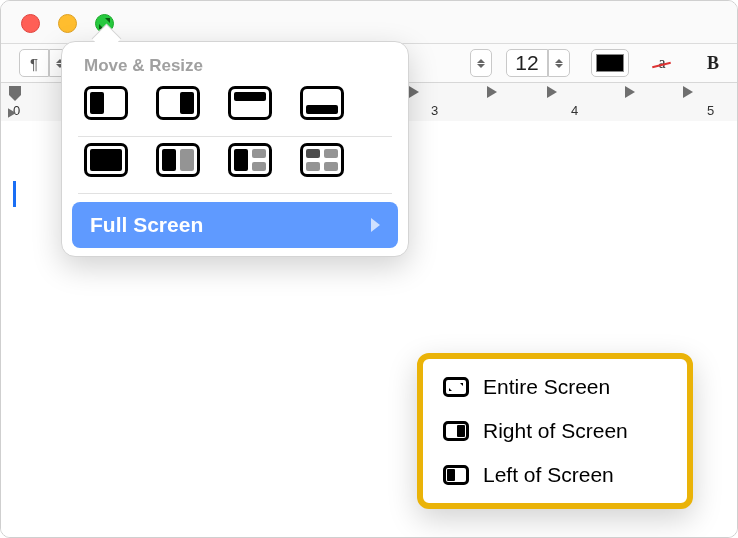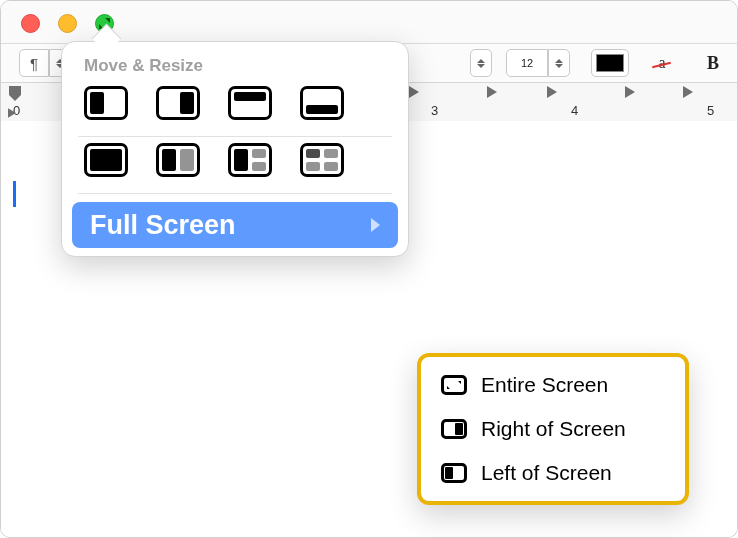--- a/index.html
+++ b/index.html
@@ -14,45 +14,45 @@
   .toolbar{position:relative;height:38px;background:#fbfbfb;border-bottom:1px solid #d7d7d7;display:flex;align-items:center;}
   .tb-btn{height:26px;border:1px solid #c9c9c9;background:#fff;border-radius:5px;display:flex;align-items:center;justify-content:center;color:#555;margin-left:7px;}
   .tb-group{display:flex;}
   .tb-group .tb-btn{border-radius:0;margin-left:0;}
   .tb-group .tb-btn:first-child{border-top-left-radius:5px;border-bottom-left-radius:5px;}
   .tb-group .tb-btn:last-child{border-top-right-radius:5px;border-bottom-right-radius:5px;}
   .tb-sel{width:14px;display:flex;flex-direction:column;justify-content:center;align-items:center;gap:1px;}
   .chev{width:0;height:0;border-left:4px solid transparent;border-right:4px solid transparent;}
   .chev.up{border-bottom:4px solid #666;}
   .chev.dn{border-top:4px solid #666;}
-  .fontsize{display:inline-block;min-width:20px;text-align:center;font-size:11px;color:#222;}
+  .fontsize{display:inline-block;min-width:20px;text-align:center;font-size:21px;color:#222;}
   .swatch{width:26px;height:16px;background:#000;border:1px solid #888;}
   .strike-a{position:relative;font-size:16px;font-family:serif;color:#333;padding:0 4px;}
   .strike-a::after{content:"";position:absolute;left:-2px;right:-2px;top:55%;height:2px;background:#d33;transform:rotate(-14deg);}
   .bold-b{font-weight:800;font-family:"Times New Roman",serif;font-size:18px;color:#222;padding:0 4px;}
   .ruler{position:relative;height:40px;background:#f7f7f7;border-bottom:1px solid #d0d0d0;}
   .rlabel{position:absolute;top:20px;font-size:13px;color:#333;}
   .rtri{position:absolute;top:3px;width:0;height:0;border-top:6px solid transparent;border-bottom:6px solid transparent;border-left:10px solid #6f6f6f;}
   .downrect{position:absolute;top:3px;width:12px;height:9px;background:#6f6f6f;}
   .downrect::after{content:"";position:absolute;left:0;top:9px;border-left:6px solid transparent;border-right:6px solid transparent;border-top:6px solid #6f6f6f;}
   .docarea{position:absolute;top:120px;left:0;right:0;bottom:0;background:#fff;}
   .cursor{position:absolute;top:60px;left:12px;width:3px;height:26px;background:#1a6ef4;}
   .callout{position:absolute;left:60px;top:40px;width:338px;background:#fff;border:1px solid #d4d4d4;border-radius:14px;box-shadow:0 10px 30px rgba(0,0,0,.18);padding:14px 4px 6px 4px;}
   .callout::before{content:"";position:absolute;top:-14px;left:34px;width:20px;height:20px;background:#fff;border-left:1px solid #d4d4d4;border-top:1px solid #d4d4d4;transform:rotate(45deg);}
   .sect-title{font-size:17px;font-weight:600;color:#a0a0a0;padding:0 18px 6px;}
   .iconrow{display:flex;gap:28px;padding:4px 18px 14px;}
   .win-ico{width:44px;height:34px;border:3.5px solid #000;border-radius:7px;position:relative;box-sizing:border-box;background:#fff;}
   .fill{position:absolute;background:#000;}
   .sep{height:1px;background:#e1e1e1;margin:2px 12px;}
   .menuitem{display:flex;align-items:center;justify-content:space-between;height:46px;padding:0 18px;border-radius:8px;margin:8px 6px 2px;}
   .menuitem.selected{background:#5f9aff;}
-  .menuitem .lbl{font-size:27px;font-weight:600;}
+  .menuitem .lbl{font-size:21px;font-weight:600;}
   .menuitem.selected .lbl{color:#fff;}
   .menuitem .chevr{width:0;height:0;border-top:7px solid transparent;border-bottom:7px solid transparent;border-left:9px solid #cfe0ff;}
-  .submenu{position:absolute;left:416px;top:352px;width:256px;background:#fff;border:4px solid #eab308;border-radius:12px;box-shadow:0 10px 30px rgba(0,0,0,.18);padding:6px 4px;}
+  .submenu{position:absolute;left:416px;top:352px;width:256px;background:#fff;border:6px solid #eab308;border-radius:12px;box-shadow:0 10px 30px rgba(0,0,0,.18);padding:6px 4px;}
   .subitem{display:flex;align-items:center;gap:14px;height:44px;padding:0 16px;border-radius:8px;}
   .subitem .lbl{font-size:21px;color:#000;}
   .mini-ico{width:26px;height:20px;border:3px solid #000;border-radius:5px;position:relative;box-sizing:border-box;background:#fff;flex-shrink:0;}
   .mini-ico .mfill{position:absolute;background:#000;}
   .dim{opacity:.42;}
   .ldim{opacity:.7;}
 </style>
 </head>
 <body>
 

